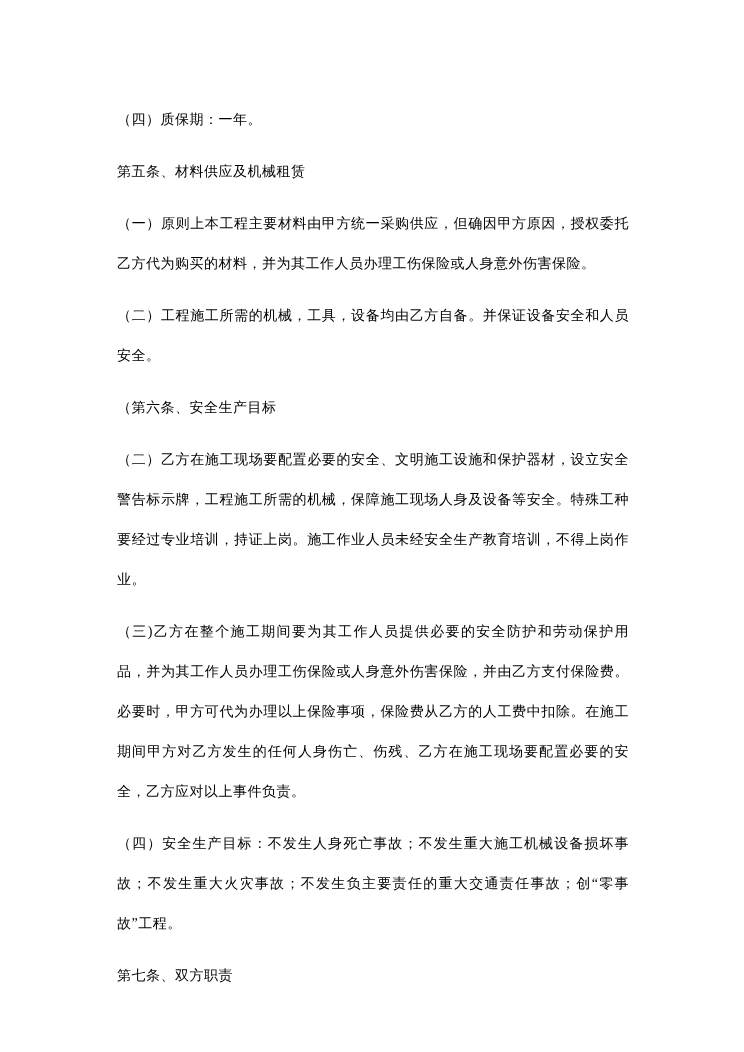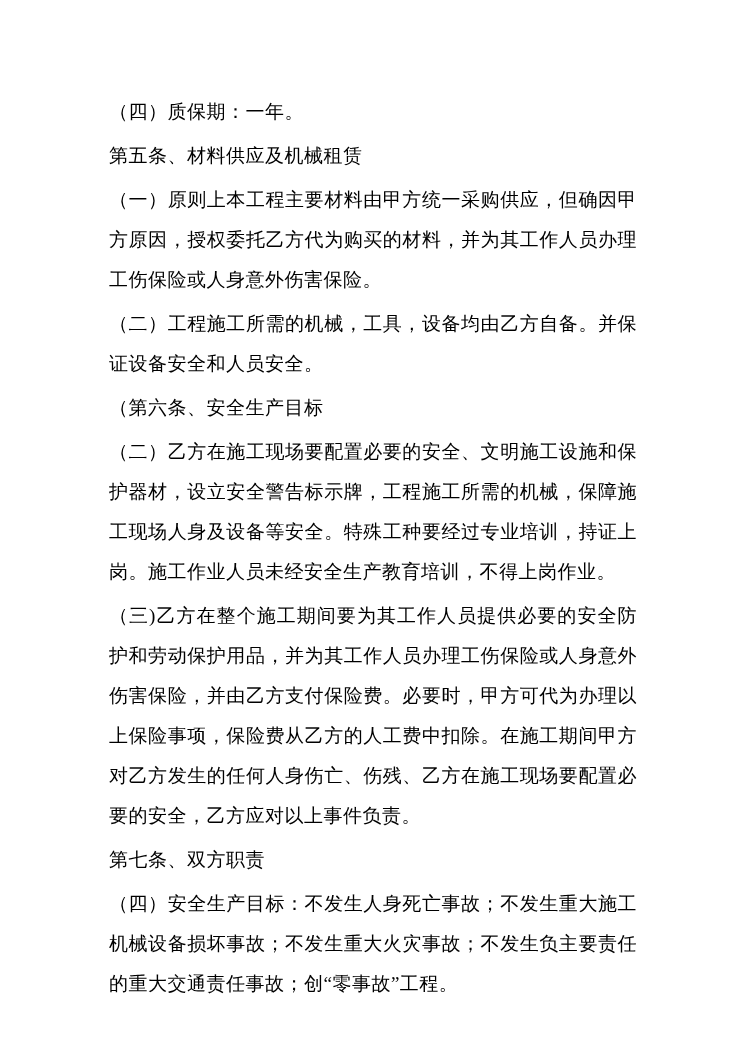--- a/index.html
+++ b/index.html
@@ -18,40 +18,40 @@
     color: #000000;
     box-sizing: border-box;
   }
   .content {
     position: absolute;
     top: 88px;
     left: 105px;
     width: 536px;
   }
   .para {
-    font-size: 19px;
+    font-size: 14px;
     line-height: 40px;
     text-align: justify;
     letter-spacing: 0.5px;
-    margin: 4px;
+    margin: 12px;
     word-break: break-all;
   }
   .para.heading {
     font-weight: normal;
     text-align: left;
   }
 </style>
 </head>
 <body>
 
 <div class="page">
   <div class="content">
     <p class="para">（四）质保期：一年。</p>
     <p class="para heading">第五条、材料供应及机械租赁</p>
     <p class="para">（一）原则上本工程主要材料由甲方统一采购供应，但确因甲方原因，授权委托乙方代为购买的材料，并为其工作人员办理工伤保险或人身意外伤害保险。</p>
     <p class="para">（二）工程施工所需的机械，工具，设备均由乙方自备。并保证设备安全和人员安全。</p>
     <p class="para heading">（第六条、安全生产目标</p>
     <p class="para">（二）乙方在施工现场要配置必要的安全、文明施工设施和保护器材，设立安全警告标示牌，工程施工所需的机械，保障施工现场人身及设备等安全。特殊工种要经过专业培训，持证上岗。施工作业人员未经安全生产教育培训，不得上岗作业。</p>
     <p class="para">（三)乙方在整个施工期间要为其工作人员提供必要的安全防护和劳动保护用品，并为其工作人员办理工伤保险或人身意外伤害保险，并由乙方支付保险费。必要时，甲方可代为办理以上保险事项，保险费从乙方的人工费中扣除。在施工期间甲方对乙方发生的任何人身伤亡、伤残、乙方在施工现场要配置必要的安全，乙方应对以上事件负责。</p>
+    <p class="para">（四）安全生产目标：不发生人身死亡事故；不发生重大施工机械设备损坏事故；不发生重大火灾事故；不发生负主要责任的重大交通责任事故；创“零事故”工程。</p>
     <p class="para heading">第七条、双方职责</p>
-    <p class="para">（四）安全生产目标：不发生人身死亡事故；不发生重大施工机械设备损坏事故；不发生重大火灾事故；不发生负主要责任的重大交通责任事故；创“零事故”工程。</p>
   </div>
 </div>
 
 </body></html>

